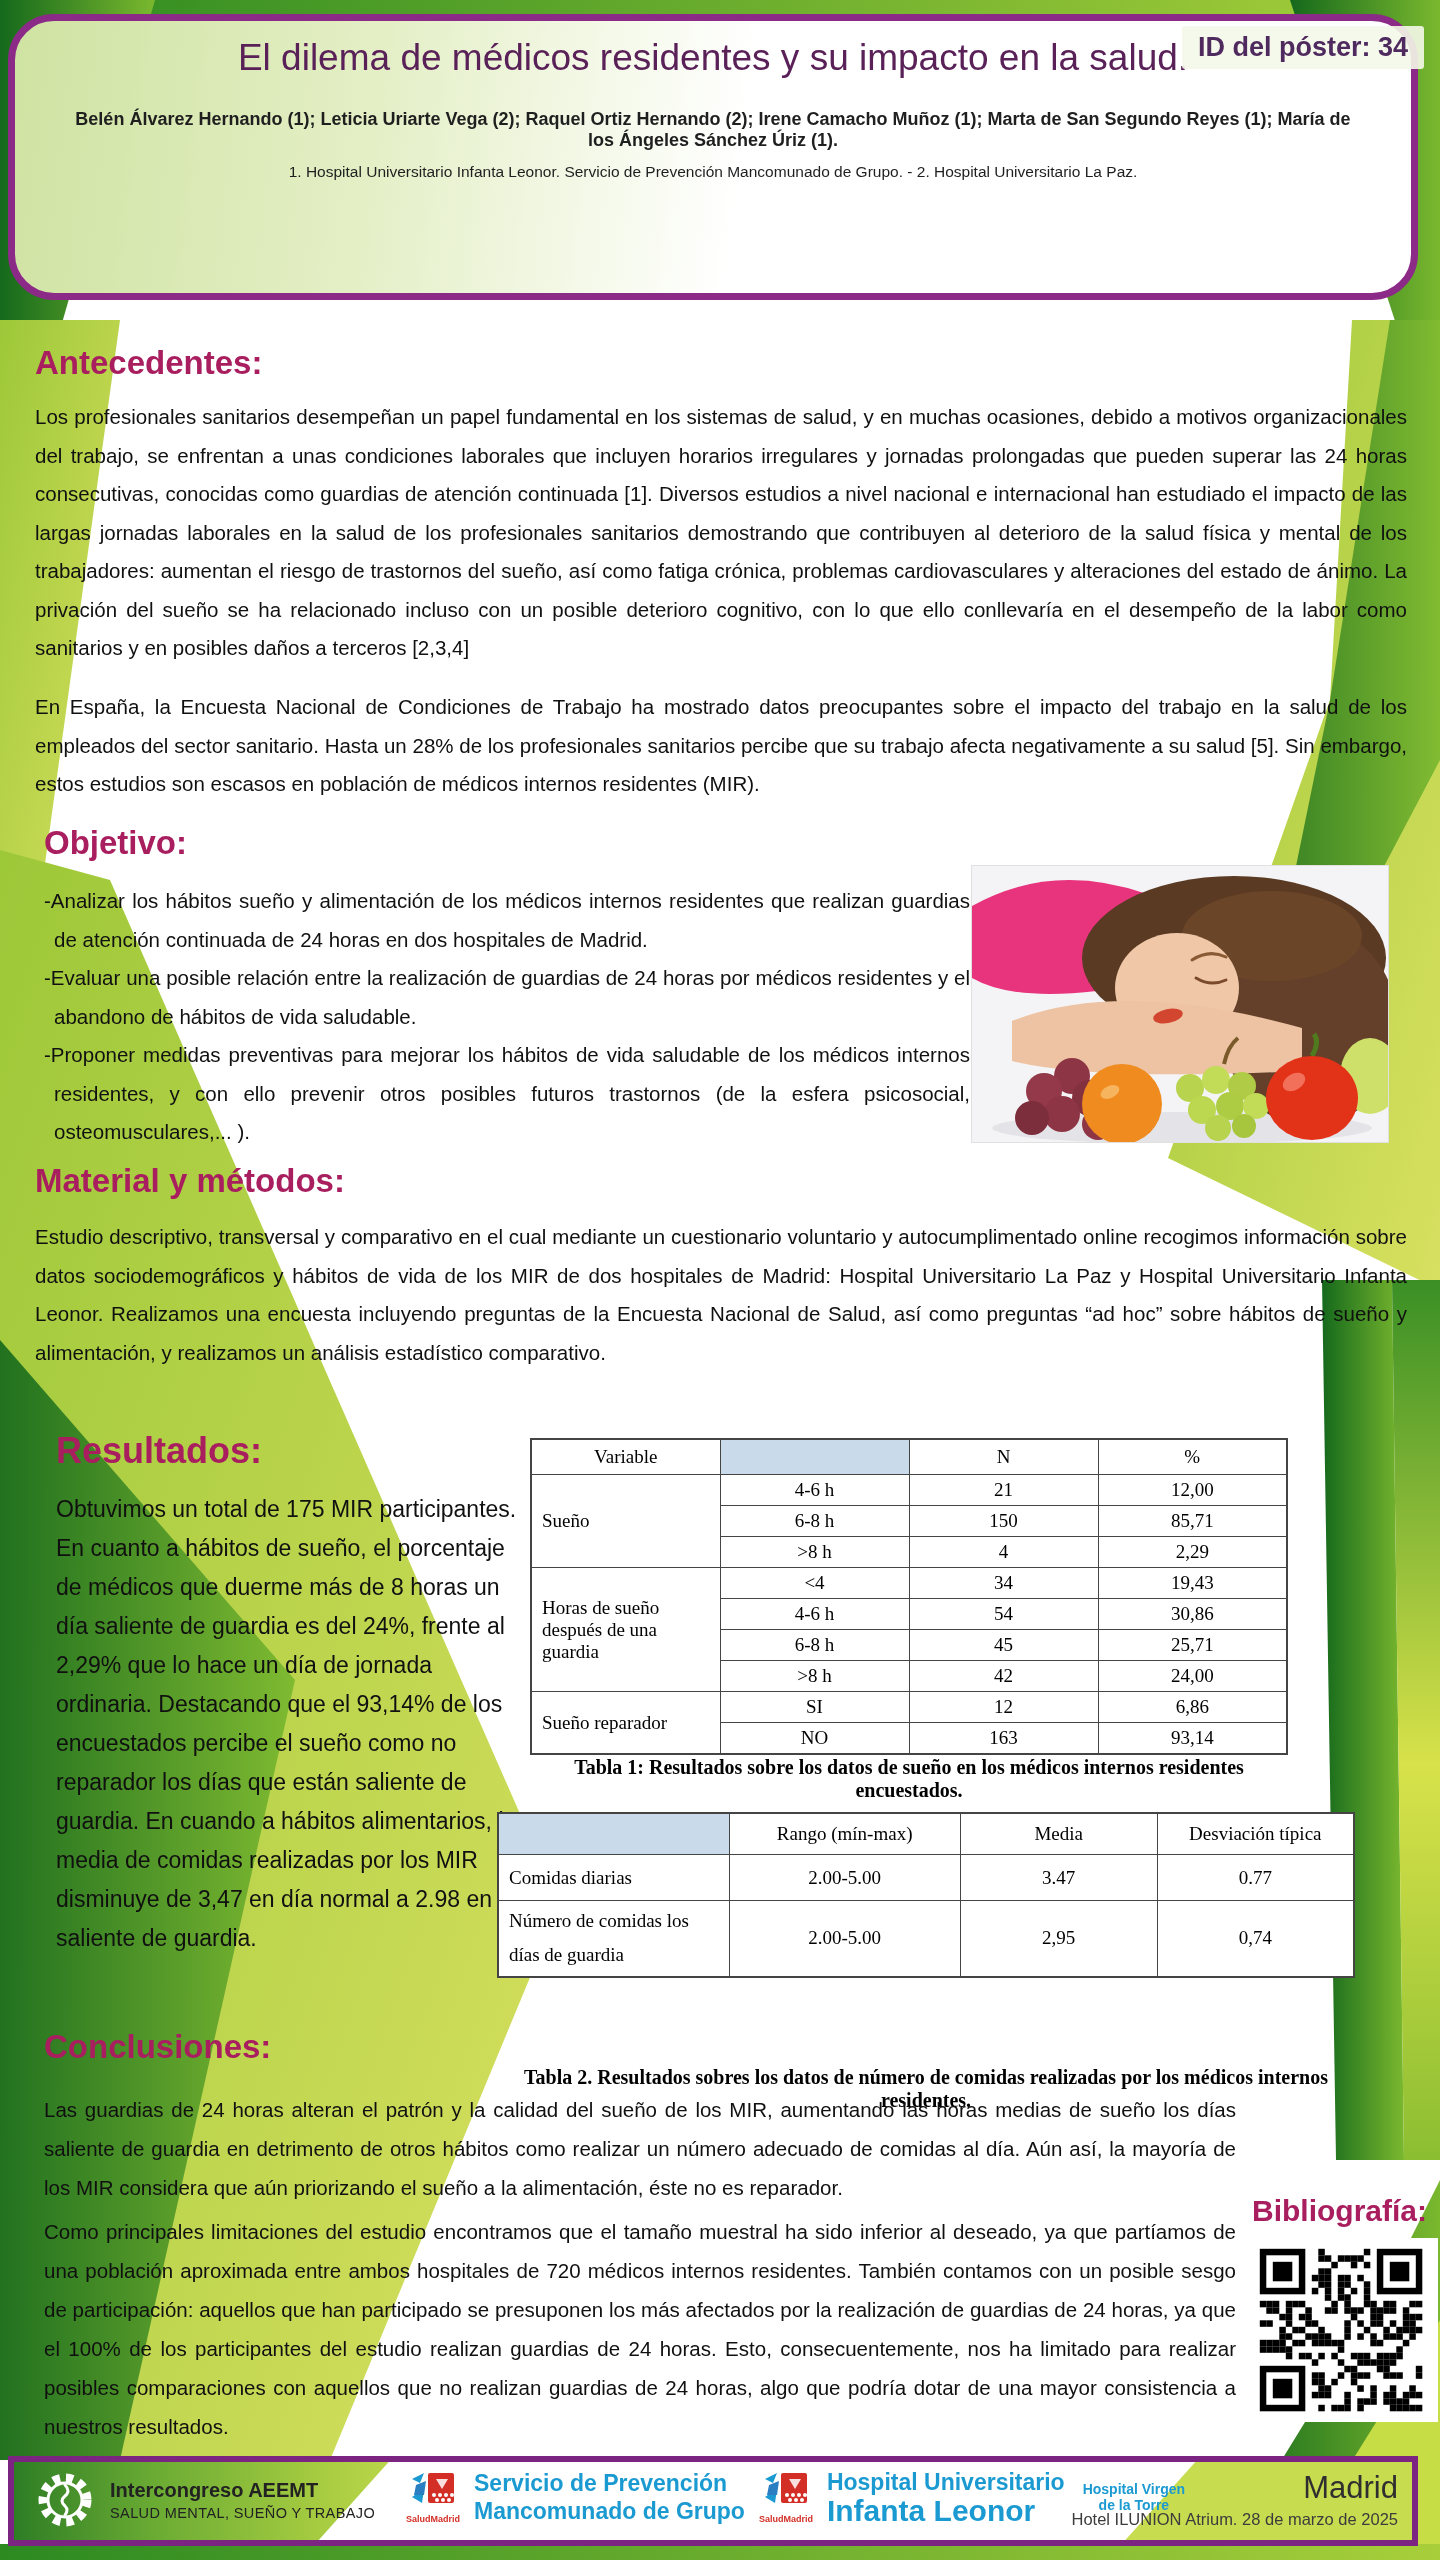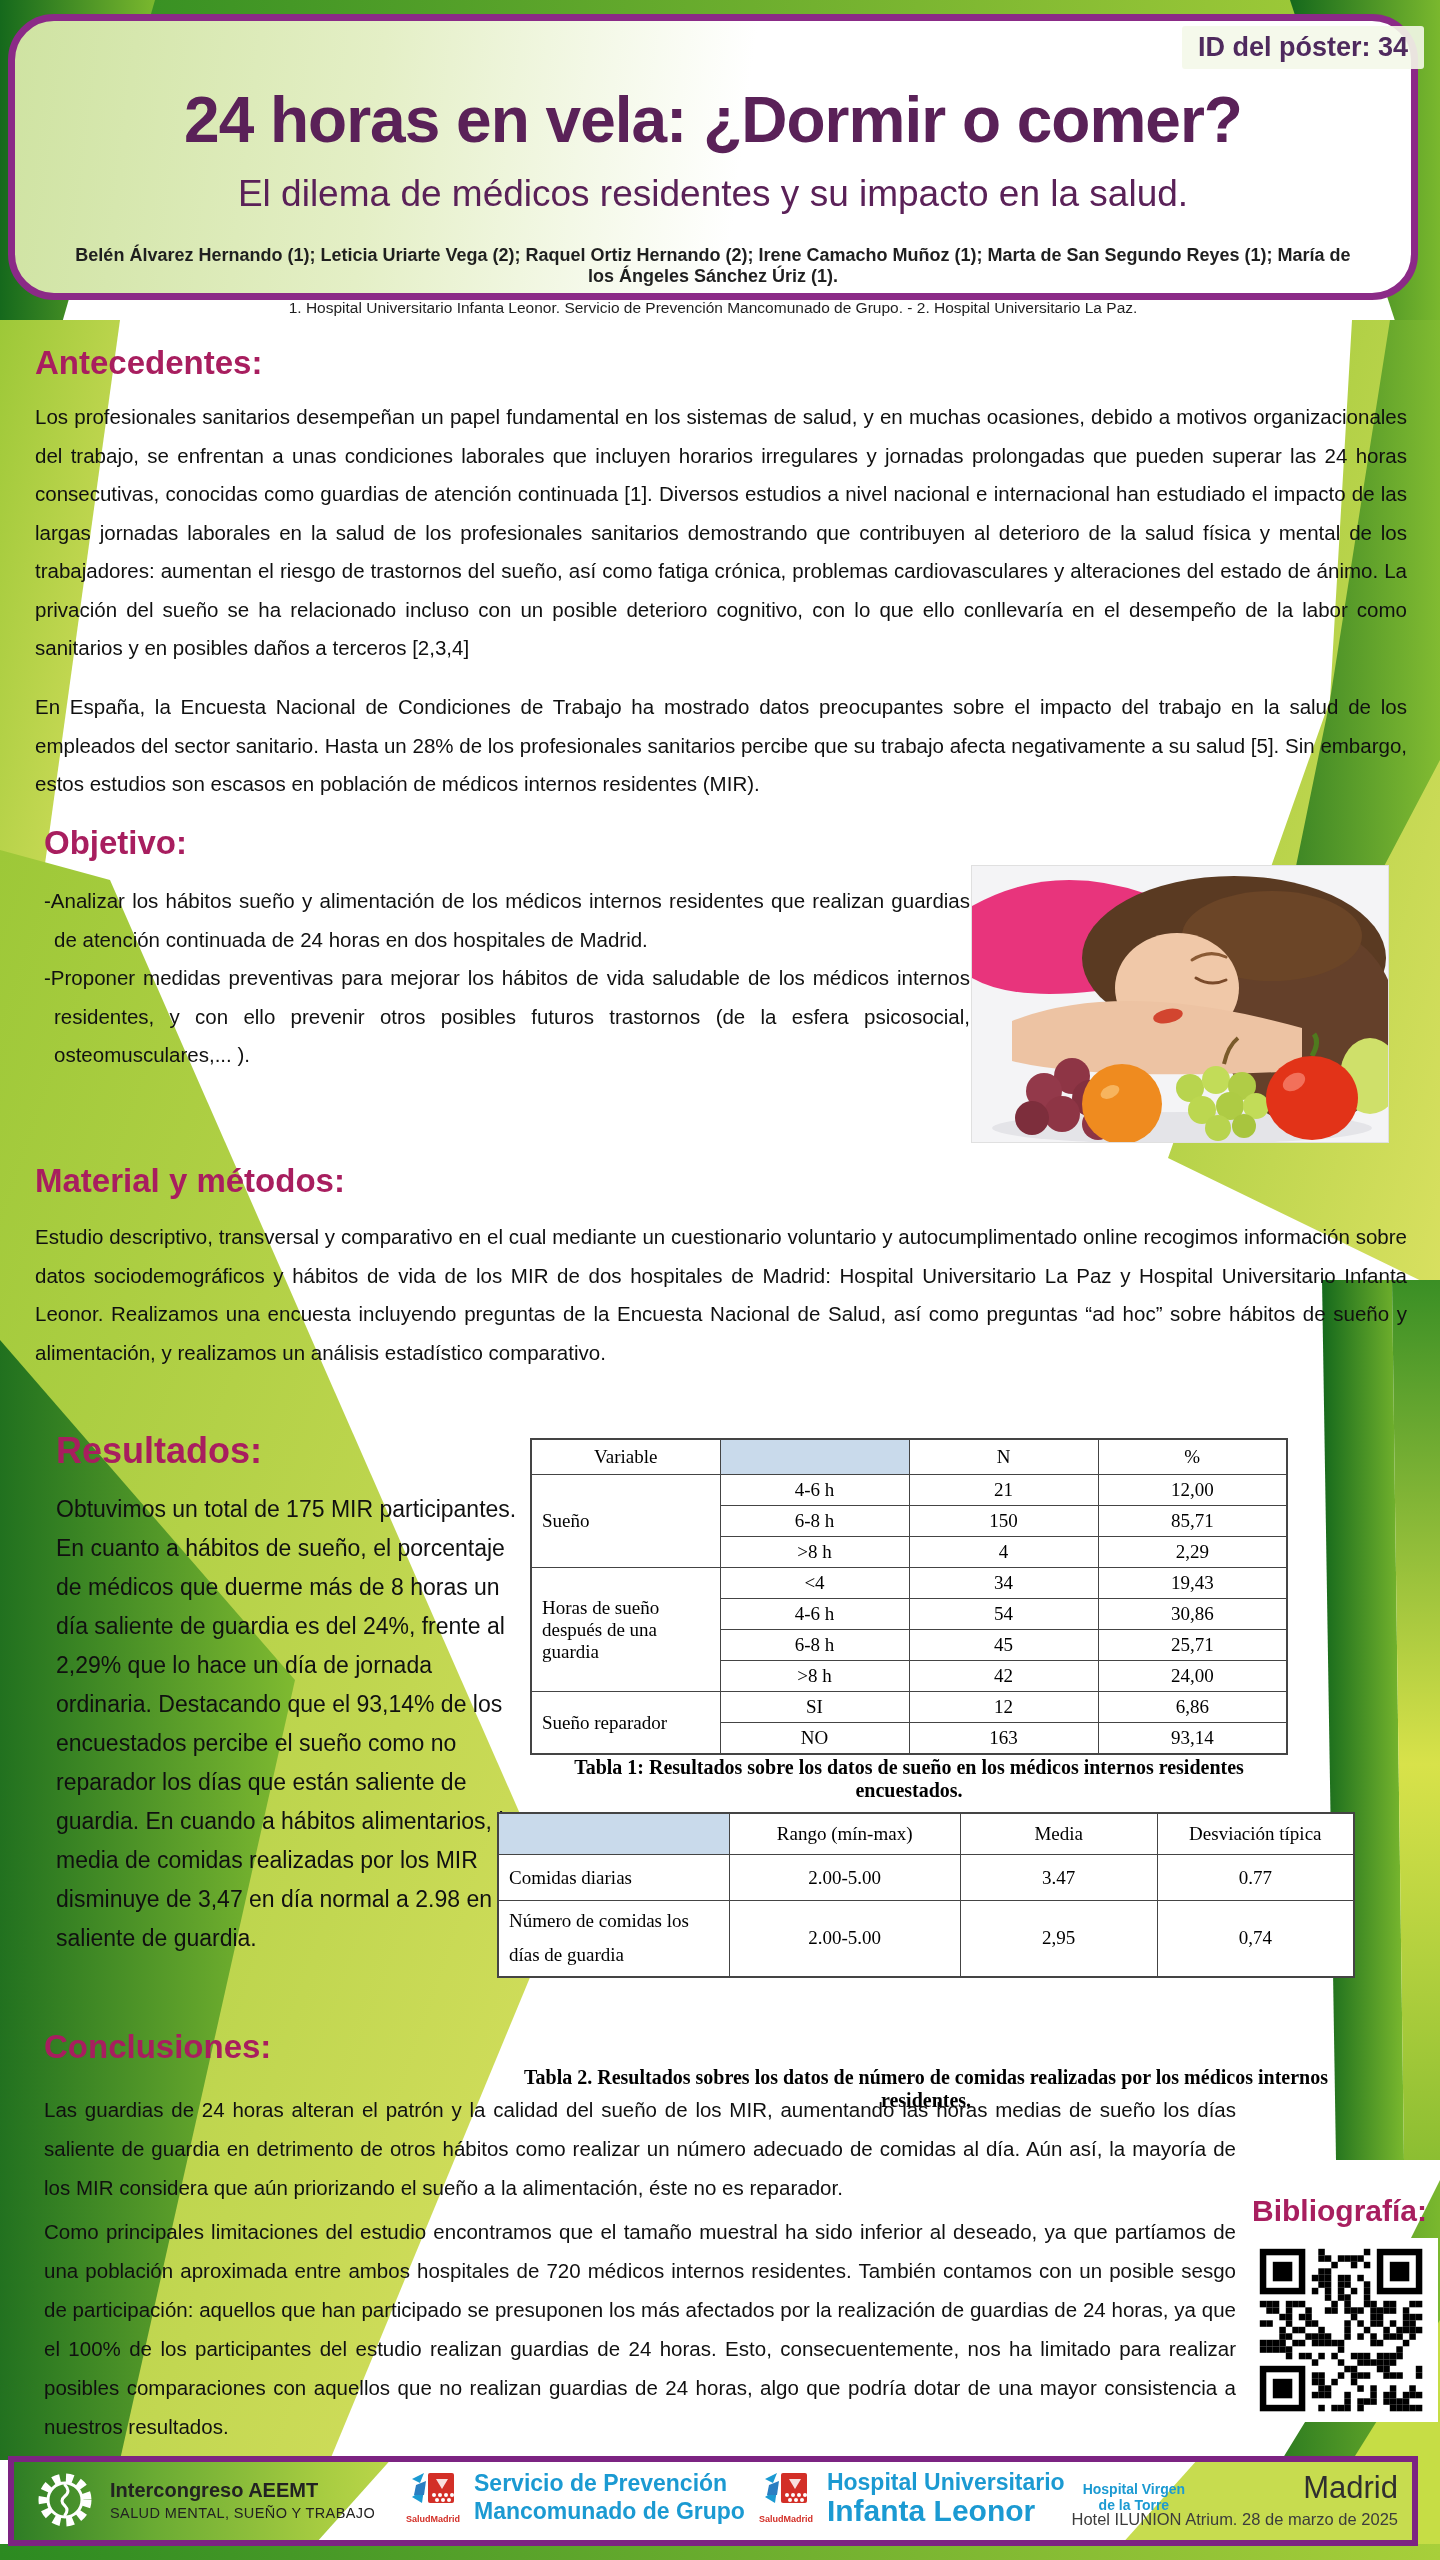--- a/index.html
+++ b/index.html
@@ -115,33 +115,33 @@
     <polygon points="1390,320 1440,320 1440,760 1240,1140 1330,700" fill="url(#gd1)" opacity="0.9"></polygon>
     <polygon points="1322,1280 1392,1280 1404,2160 1336,2160" fill="url(#gd1)"></polygon>
     <polygon points="1392,1280 1440,1280 1440,2160 1404,2160" fill="url(#gdv)"></polygon>
     <polygon points="1440,2180 1440,2544 1230,2544 1380,2300" fill="url(#gd1)"></polygon>
     <polygon points="1440,2320 1440,2544 1300,2544" fill="#c6dd45"></polygon>
   </svg>
 
   <div class="poster-id">ID del póster: 34</div>
 
   <header class="header-card">
-    <h1 class="title">24 horas en vela: ¿Dormir o comer?</h1>
     <h2 class="subtitle">El dilema de médicos residentes y su impacto en la salud.</h2>
     <p class="authors">Belén Álvarez Hernando (1); Leticia Uriarte Vega (2); Raquel Ortiz Hernando (2); Irene Camacho Muñoz (1); Marta de San Segundo Reyes (1); María de los Ángeles Sánchez Úriz (1).</p>
     <p class="affiliations">1. Hospital Universitario Infanta Leonor. Servicio de Prevención Mancomunado de Grupo.  -  2. Hospital Universitario La Paz.</p>
   </header>
 
   <h3 class="h-pink" id="h-antecedentes">Antecedentes:</h3>
   <p class="para" id="p-ant1">Los profesionales sanitarios desempeñan un papel fundamental en los sistemas de salud, y en muchas ocasiones, debido a motivos organizacionales del trabajo, se enfrentan a unas condiciones laborales que incluyen horarios irregulares y jornadas prolongadas que pueden superar las 24 horas consecutivas, conocidas como guardias de atención continuada [1]. Diversos estudios a nivel nacional e internacional han estudiado el impacto de las largas jornadas laborales en la salud de los profesionales sanitarios demostrando que contribuyen al deterioro de la salud física y mental de los trabajadores: aumentan el riesgo de trastornos del sueño, así como fatiga crónica, problemas cardiovasculares y alteraciones del estado de ánimo. La privación del sueño se ha relacionado incluso con un posible deterioro cognitivo, con lo que ello conllevaría en el desempeño de la labor como sanitarios y en posibles daños a terceros [2,3,4]</p>
   <p class="para" id="p-ant2">En España, la Encuesta Nacional de Condiciones de Trabajo ha mostrado datos preocupantes sobre el impacto del trabajo en la salud de los empleados del sector sanitario. Hasta un 28% de los profesionales sanitarios percibe que su trabajo afecta negativamente a su salud [5]. Sin embargo, estos estudios son escasos en población de médicos internos residentes (MIR).</p>
 
   <h3 class="h-pink" id="h-objetivo">Objetivo:</h3>
   <ul class="bullets">
       <li>-Analizar los hábitos sueño y alimentación de los médicos internos residentes que realizan guardias de atención continuada de 24 horas en dos hospitales de Madrid.</li>
+      <li>-Evaluar una posible relación entre la realización de guardias de 24 horas por médicos residentes y el abandono de hábitos de vida saludable.</li>
       <li>-Proponer medidas preventivas para mejorar los hábitos de vida saludable de los médicos internos residentes, y con ello prevenir otros posibles futuros trastornos (de la esfera psicosocial, osteomusculares,... ).</li>
     </ul>
 
   <svg class="photo" viewBox="0 0 416 276">
     <rect width="416" height="276" fill="#f4f4f6"></rect>
     <ellipse cx="210" cy="262" rx="190" ry="16" fill="#e4e4e8"></ellipse>
     <path d="M0,40 Q80,-5 175,28 L125,125 Q40,135 0,112 Z" fill="#e8347c"></path>
     <ellipse cx="262" cy="92" rx="152" ry="82" fill="#5a3a22"></ellipse>
     <ellipse cx="338" cy="160" rx="88" ry="100" fill="#64402a"></ellipse>
     <ellipse cx="300" cy="70" rx="90" ry="45" fill="#6b4527"></ellipse>

